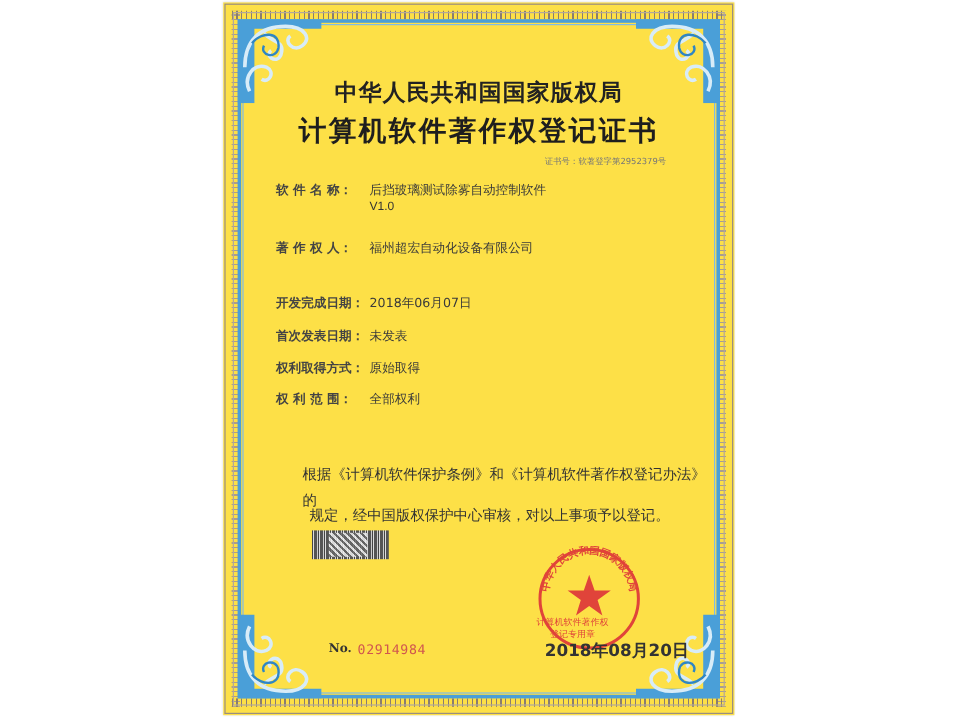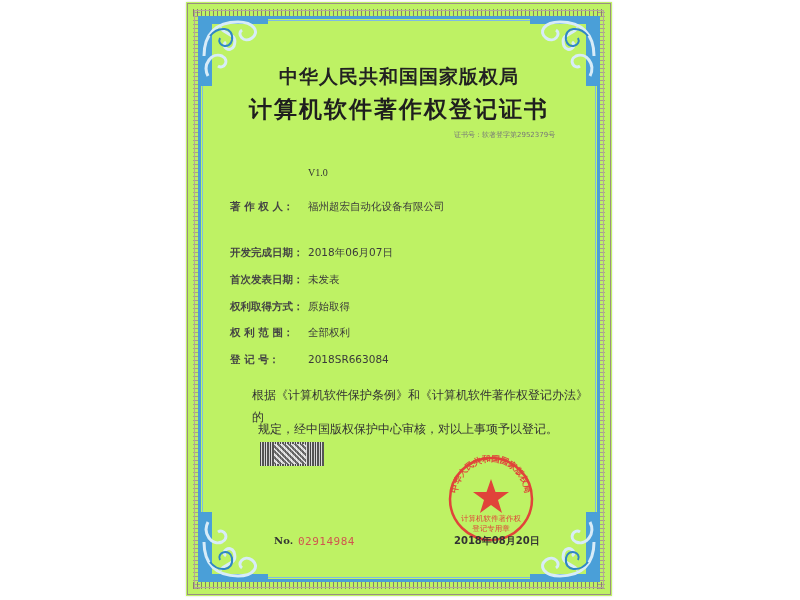--- a/index.html
+++ b/index.html
@@ -2,21 +2,21 @@
 <html><head>
 <meta charset="utf-8">
 <style>
   html, body { margin: 0; padding: 0; }
   body {
     width: 800px; height: 600px; background: #ffffff; position: relative; overflow: hidden;
     font-family: "DejaVu Serif", "Liberation Serif", serif;
   }
   .paper {
     position: absolute; left: 186px; top: 2px; width: 426px; height: 594px;
-    background: #bef264;
+    background: #fde047;
     box-shadow: 0 0 2px rgba(0,0,0,0.15);
   }
   
   .key-border {
     position: absolute; left: 0; top: 0; right: 0; bottom: 0;
     border: 7px solid transparent;
     background:
       repeating-linear-gradient(90deg, #8a7d6e 0 1px, transparent 1px 4px, #8a7d6e 4px 5px, transparent 5px 8px) top/100% 7px no-repeat,
       repeating-linear-gradient(90deg, #8a7d6e 0 1px, transparent 1px 4px, #8a7d6e 4px 5px, transparent 5px 8px) bottom/100% 7px no-repeat,
       repeating-linear-gradient(0deg, #a89d90 0 1px, transparent 1px 4px, #a89d90 4px 5px, transparent 5px 8px) left/7px 100% no-repeat,
@@ -56,21 +56,21 @@
   .certno {
     position: absolute; left: 268px; top: 128px; font-size: 7px; color: #777;
     font-family: "DejaVu Sans", sans-serif;
   }
   .field {
     position: absolute; left: 44px; font-size: 10.5px; color: #333; white-space: nowrap;
     font-family: "DejaVu Sans", sans-serif;
   }
   .field .lbl { display: inline-block; width: 78px; color: #444; font-weight: bold; }
   .field .val { color: #3a3a3a; }
-  .sub-val { position: absolute; left: 122px; font-size: 10px; color: #333; font-family: Liberation Serif, serif; }
+  .sub-val { position: absolute; left: 122px; font-size: 10px; color: #333; font-family: Liberation Sans, sans-serif; }
   .para {
     position: absolute; left: 44px; width: 340px; font-size: 12px; color: #333; line-height: 22px;
     font-family: "DejaVu Sans", sans-serif;
   }
   .barcode {
     position: absolute; left: 74px; top: 440px; width: 64px; height: 24px;
     background: repeating-linear-gradient(90deg, #444 0 1px, #ddd 1px 2px, #555 2px 4px, #ccc 4px 5px);
   }
   .barcode .mid {
     position: absolute; left: 14px; top: 2px; width: 32px; height: 20px;
@@ -83,25 +83,25 @@
     position: absolute; left: 88px; top: 533px; font-size: 10px; font-weight: bold; color: #333;
   }
   .no-value {
     position: absolute; left: 112px; top: 533px; font-size: 11px; color: #d0564f;
     font-family: "DejaVu Sans Mono", monospace; letter-spacing: 0.5px;
   }
   .seal {
     position: absolute; left: 261px; top: 453px; width: 88px; height: 88px;
   }
   .seal-text {
-    position: absolute; left: 270px; width: 70px; text-align: center; font-size: 7.5px; color: #e0443a;
+    position: absolute; left: 256px; width: 70px; text-align: center; font-size: 7.5px; color: #e0443a;
     font-family: "DejaVu Sans", sans-serif; line-height: 10px;
   }
   .date {
-    position: absolute; left: 268px; top: 532px; font-size: 10px; color: #333; font-weight: bold;
+    position: absolute; left: 268px; top: 532px; font-size: 14px; color: #333; font-weight: bold;
     font-family: "DejaVu Sans", sans-serif;
   }
 </style>
 </head>
 <body>
 
 <div class="paper">
   <div class="key-border"></div>
   <div class="key-line"></div>
   <div class="key-line inner"></div>
@@ -129,40 +129,40 @@
     <path d="M12 20 C20 10 36 10 34 24 C32 34 18 30 22 22" stroke="#2f86c4" stroke-width="2" fill="none"></path>
   </svg>
 
   <div class="title1">中华人民共和国国家版权局</div>
   <div class="title2">计算机软件著作权登记证书</div>
 
   <div class="certno">
     <span>证书号：</span><span>软著登字第2952379号</span>
   </div>
 
+  <div class="field" style="top:150px;">
+    <span class="lbl">软 件 名 称：</span><span class="val">后挡玻璃测试除雾自动控制软件</span>
+  </div>
   <div class="sub-val" style="top:165px;">V1.0</div>
 
   <div class="field" style="top:198px;">
     <span class="lbl">著 作 权 人：</span><span class="val">福州超宏自动化设备有限公司</span>
   </div>
 
   <div class="field" style="top:244px;">
     <span class="lbl">开发完成日期：</span><span class="val">2018年06月07日</span>
   </div>
   <div class="field" style="top:271px;">
     <span class="lbl">首次发表日期：</span><span class="val">未发表</span>
   </div>
   <div class="field" style="top:298px;">
     <span class="lbl">权利取得方式：</span><span class="val">原始取得</span>
   </div>
   <div class="field" style="top:324px;">
     <span class="lbl">权 利 范 围：</span><span class="val">全部权利</span>
-  </div>
-  <div class="field" style="top:351px;">
-    <span class="lbl">登    记    号：</span><span class="val">2018SR663084</span>
   </div>
 
   <div class="para" style="top:382px; left:66px;">根据《计算机软件保护条例》和《计算机软件著作权登记办法》的</div>
   <div class="para" style="top:416px;margin-left:28px;">规定，经中国版权保护中心审核，对以上事项予以登记。</div>
 
   <div class="barcode">
       <div class="mid"></div>
     </div>
 
   <span class="no-label">No.</span>

